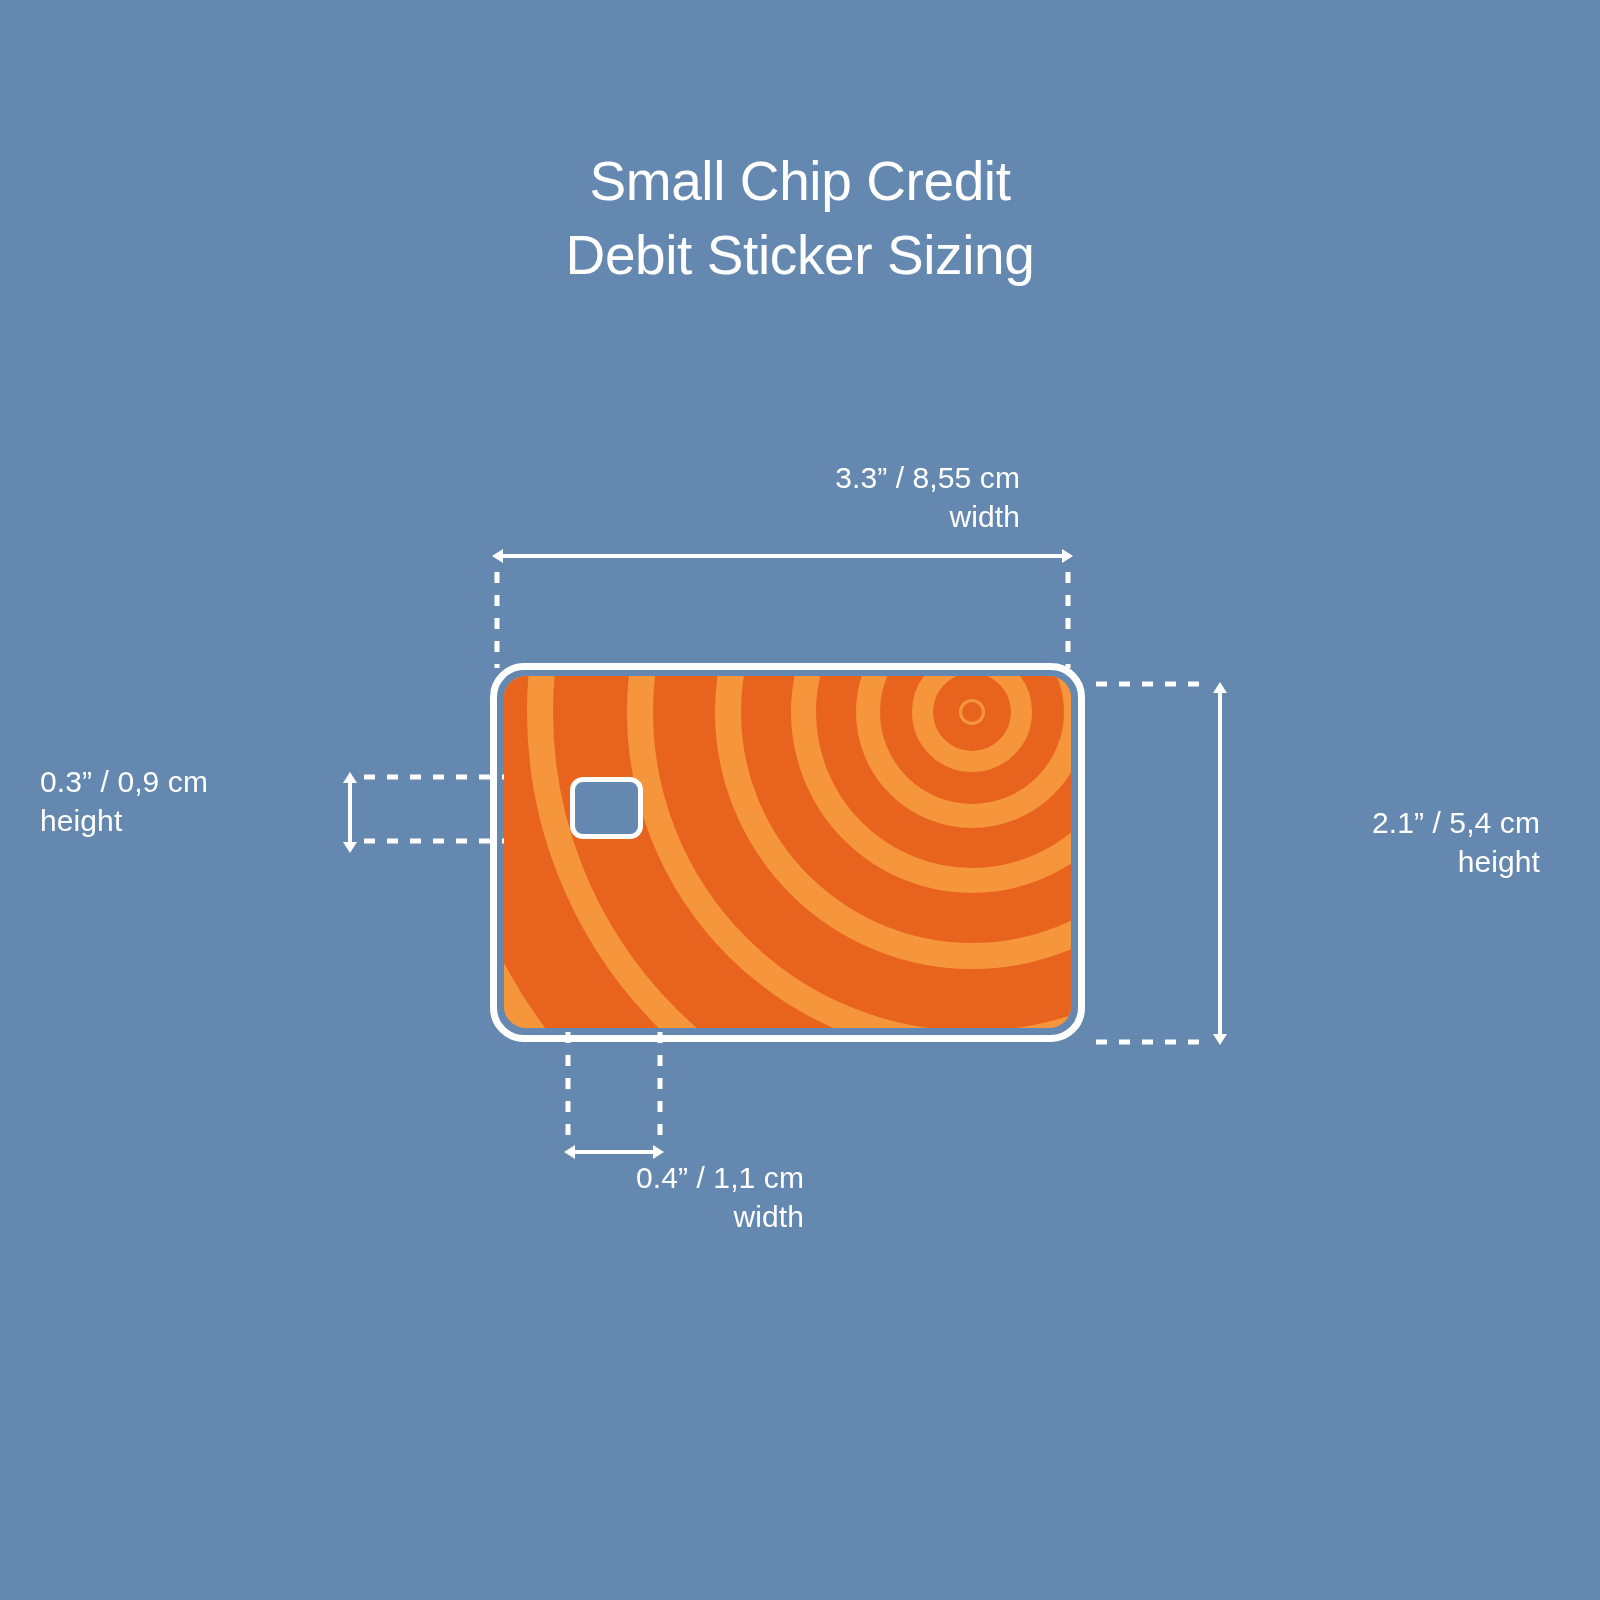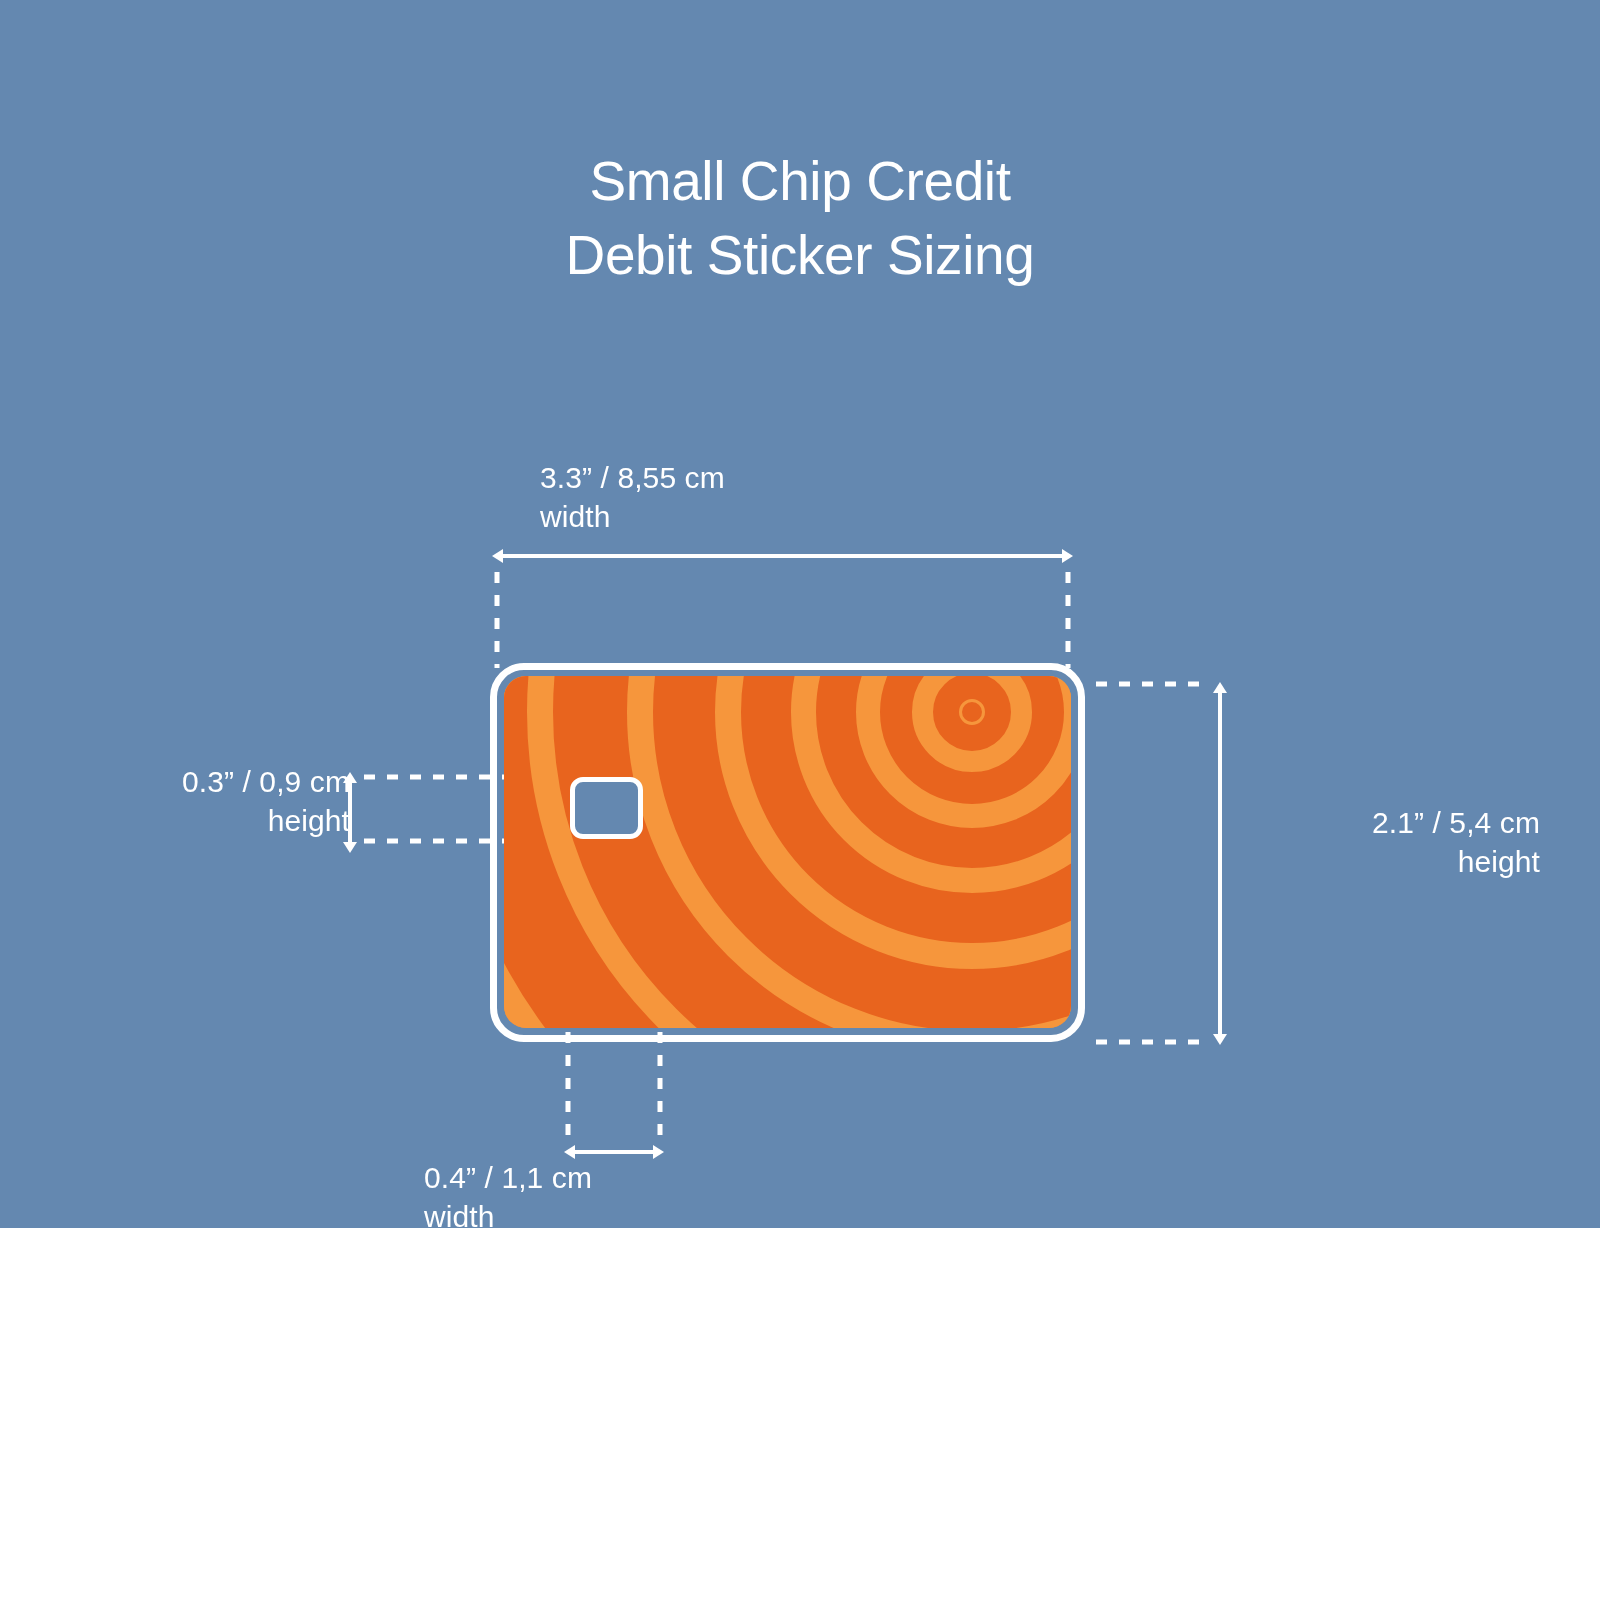--- a/index.html
+++ b/index.html
@@ -6,21 +6,21 @@
   * { margin:0; padding:0; box-sizing:border-box; }
 
   html, body {
     width:1600px; height:1600px;
     overflow:hidden;
     font-family:"Liberation Sans", sans-serif;
   }
 
   #stage {
     position:relative;
-    width:1600px; height:1228px;
+    width:1600px; height:1600px;
     background:#6488B0;
   }
 
   
   .title {
     position:absolute;
     left:0; top:144px;
     width:1600px;
     text-align:center;
     color:#FFFFFF;
@@ -31,28 +31,28 @@
   }
   .title-line { display:block; }
 
   
   .dim-label {
     position:absolute;
     color:#FFFFFF;
     font-size:30px;
     font-weight:400;
     line-height:39px;
-    text-align:left;
+    text-align:right;
     white-space:nowrap;
     letter-spacing:0.1px;
   }
   .dim-label .sub { display:block; }
 
   .lbl-top    { left:540px; top:458px; width:480px; }
-  .lbl-left   { left:40px;  top:762px; width:310px; text-align:right; }
+  .lbl-left   { left:40px;  top:762px; width:310px; text-align:left; }
   .lbl-right  { left:1210px; top:803px; width:330px; text-align:right; }
   .lbl-bottom { left:424px; top:1158px; width:380px; }
 
   
   #guides {
     position:absolute; left:0; top:0;
     width:1600px; height:1600px;
     pointer-events:none;
   }
 

